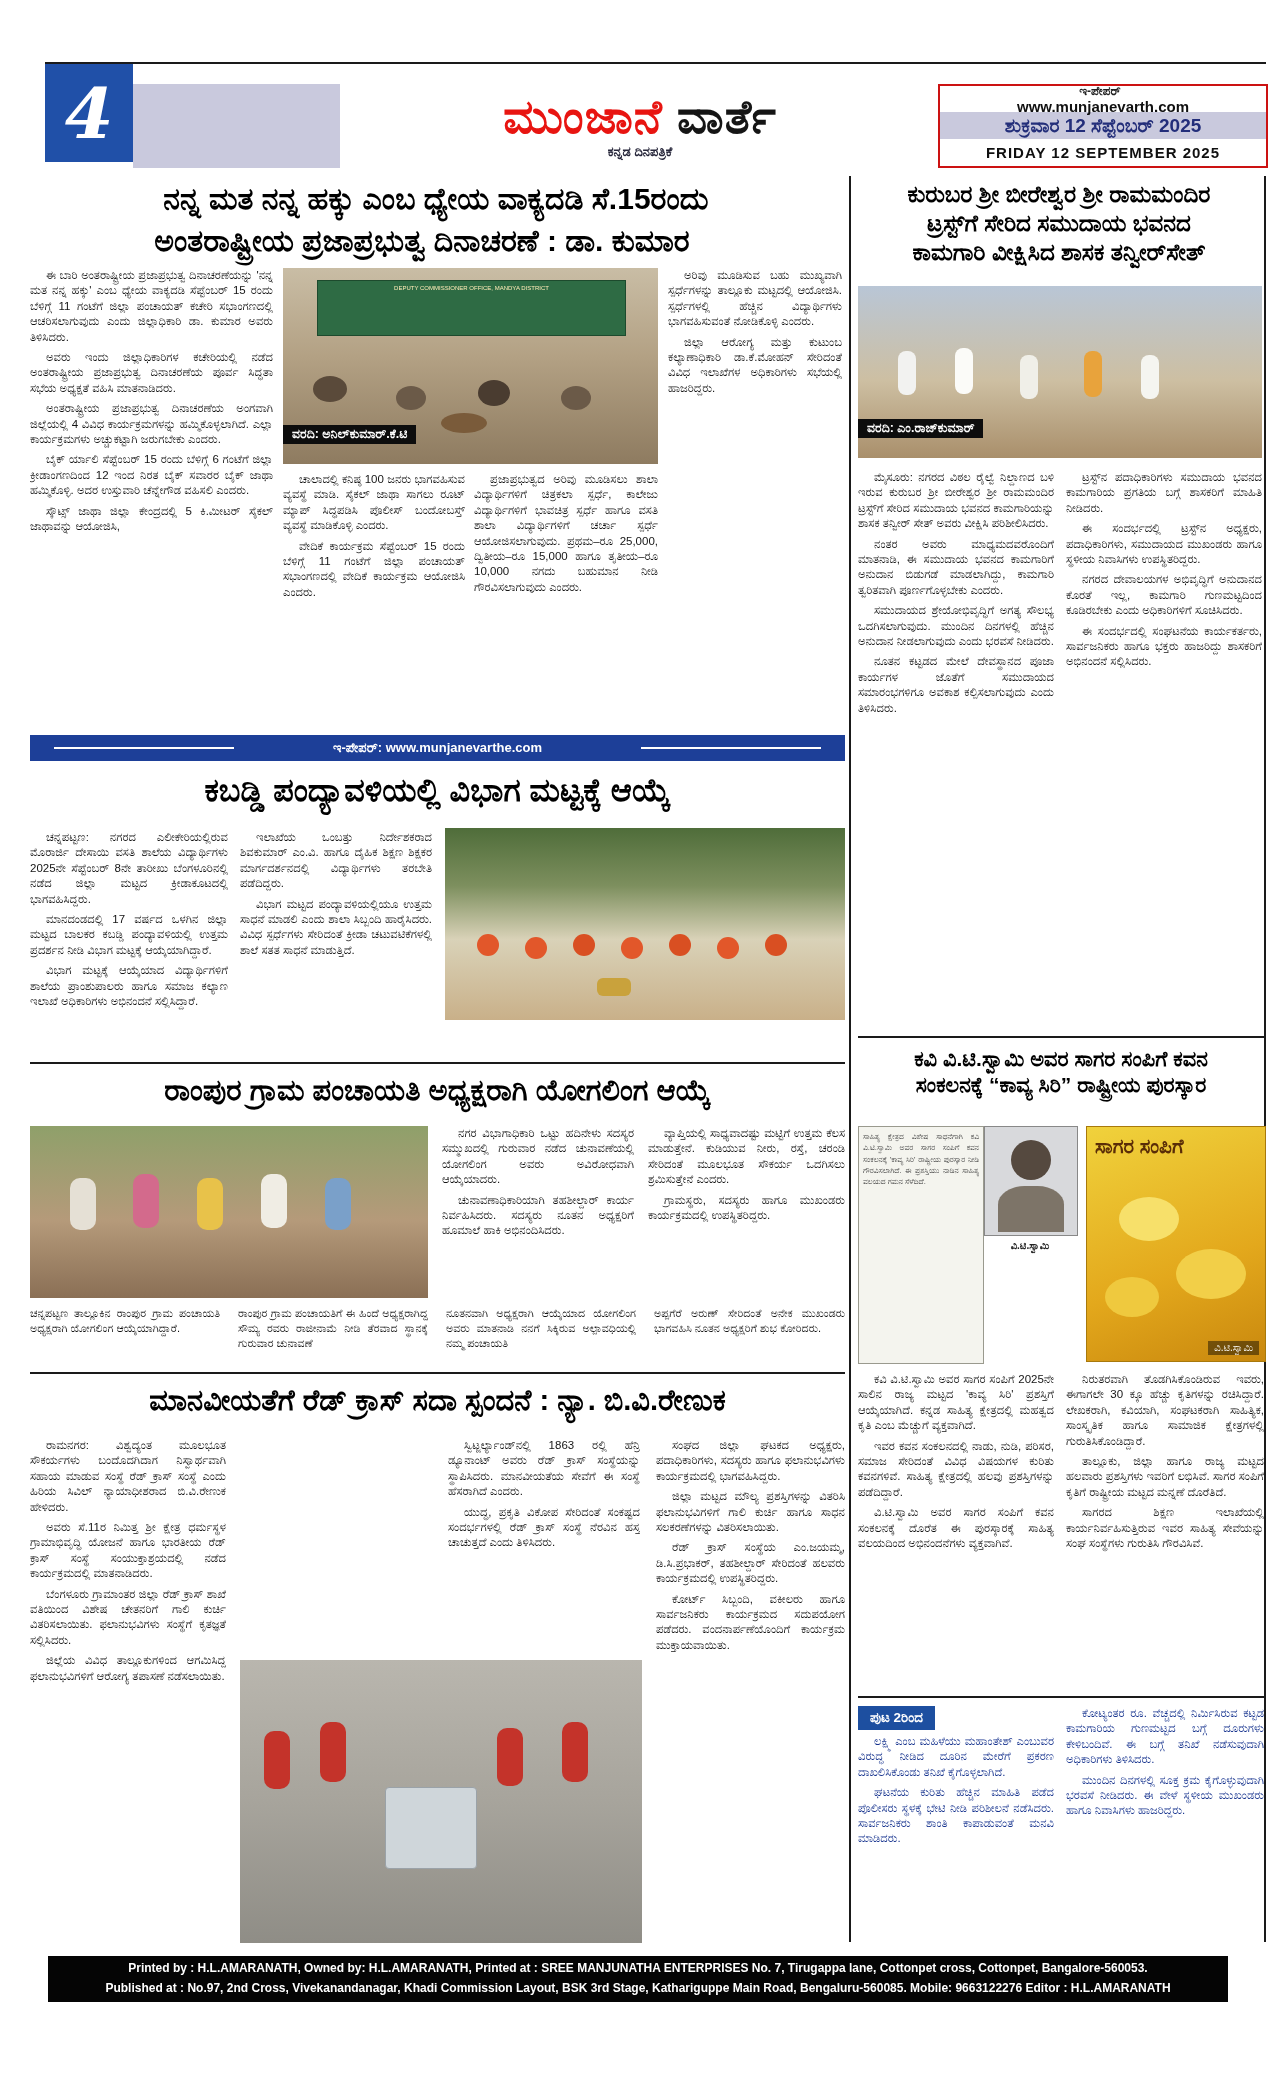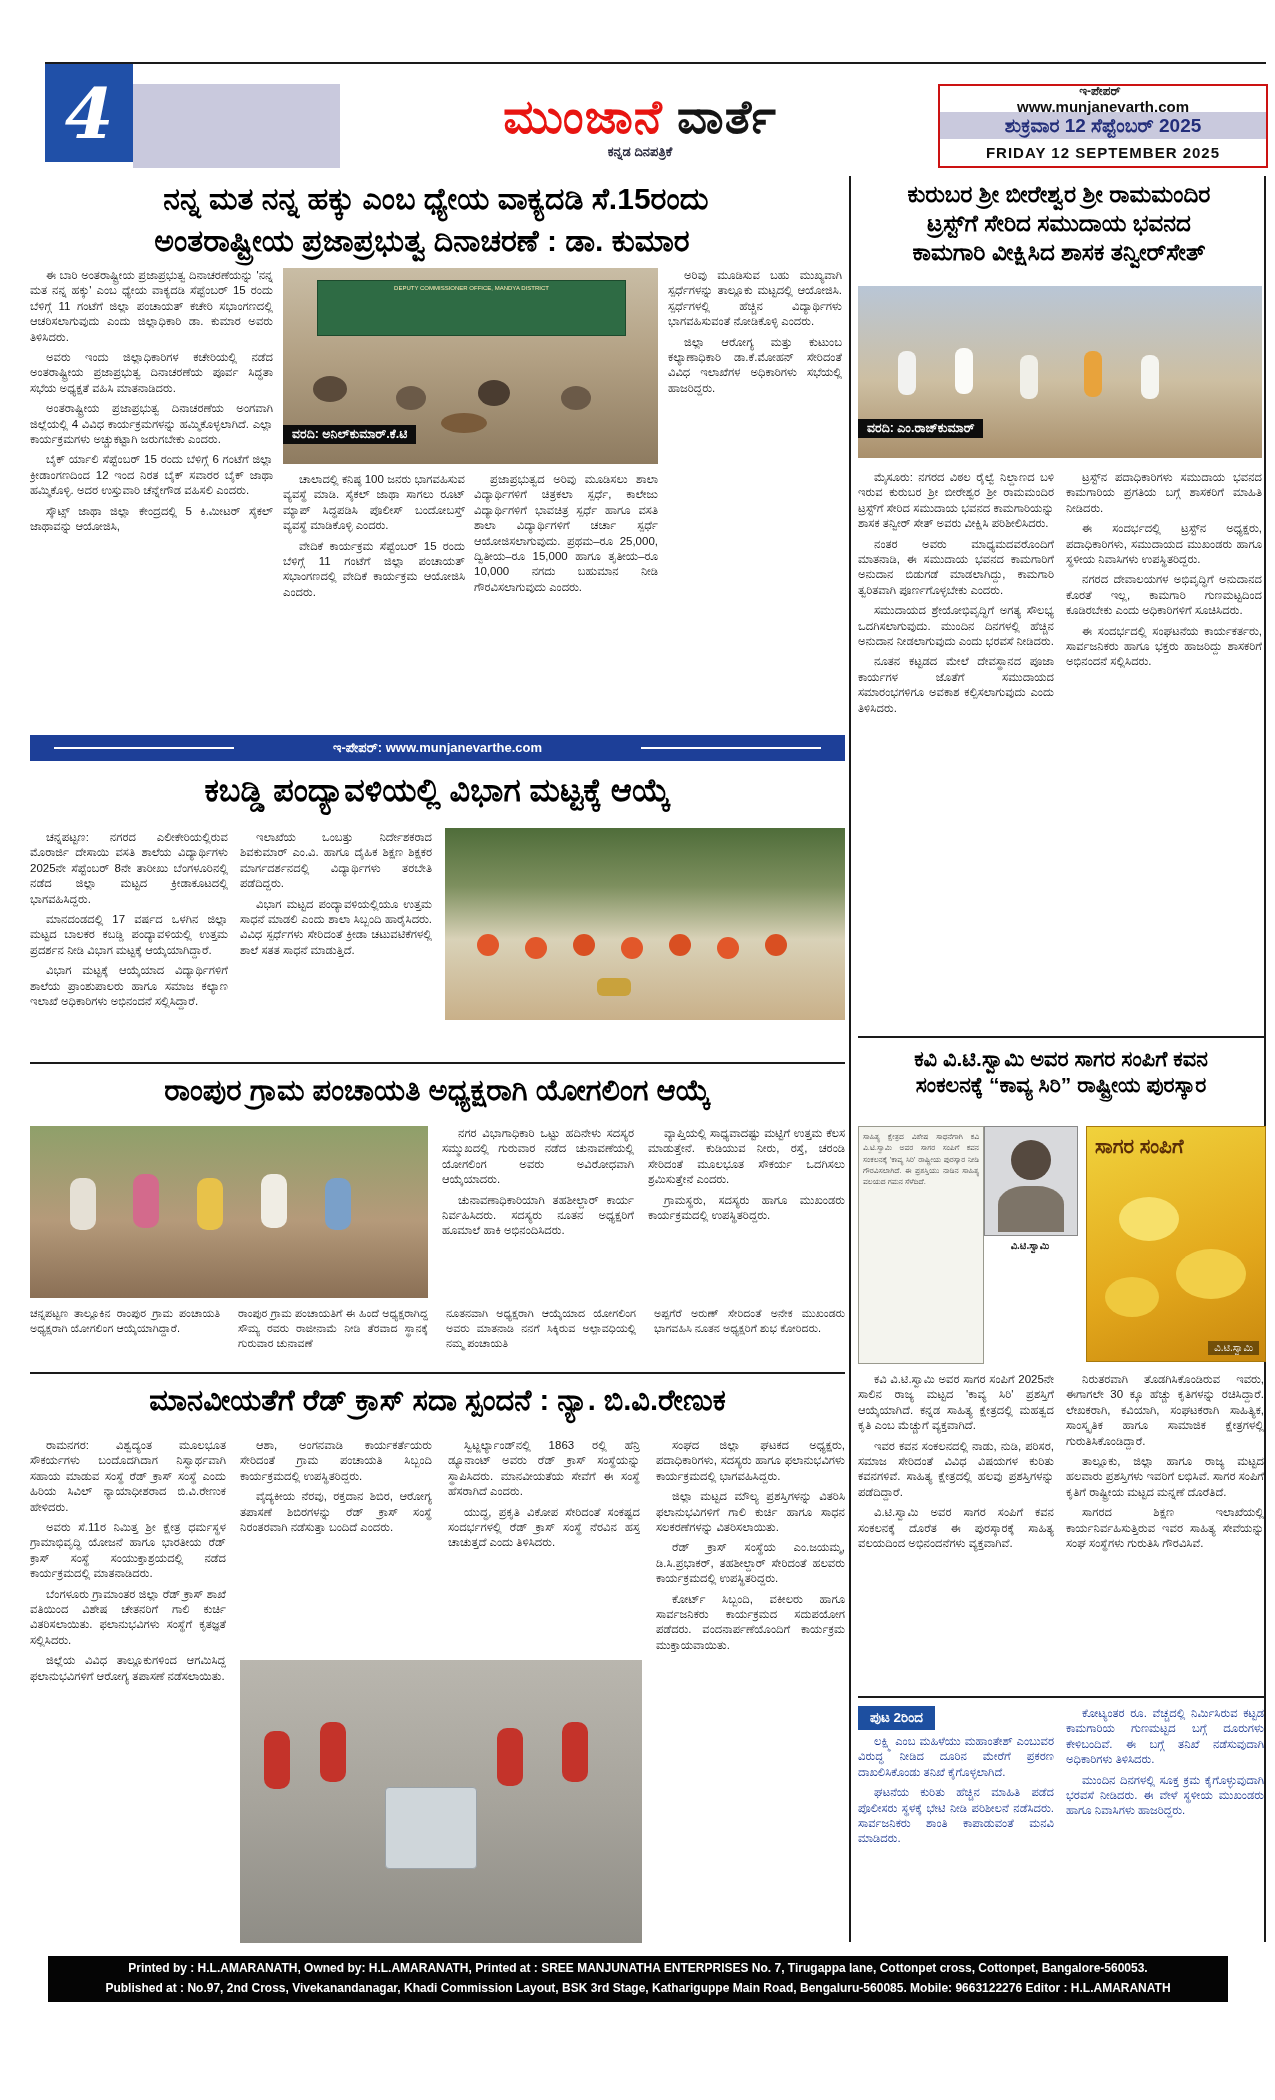--- a/index.html
+++ b/index.html
@@ -210,24 +210,20 @@
   <div class="abs rule" style="left:30px;top:1372px;width:815px;height:2px;"></div>
 
   <div class="abs headline h-l" style="left:30px;top:1382px;width:815px;">ಮಾನವೀಯತೆಗೆ ರೆಡ್ ಕ್ರಾಸ್ ಸದಾ ಸ್ಪಂದನೆ : ನ್ಯಾ. ಬಿ.ವಿ.ರೇಣುಕ</div>
 
   <div class="abs col" style="left:30px;top:1438px;width:196px;height:505px;">
       <p class="para">ರಾಮನಗರ: ವಿಶ್ವದ್ಯಂತ ಮೂಲಭೂತ ಸೌಕರ್ಯಗಳು ಬಂದೊದಗಿದಾಗ ನಿಸ್ವಾರ್ಥವಾಗಿ ಸಹಾಯ ಮಾಡುವ ಸಂಸ್ಥೆ ರೆಡ್ ಕ್ರಾಸ್ ಸಂಸ್ಥೆ ಎಂದು ಹಿರಿಯ ಸಿವಿಲ್ ನ್ಯಾಯಾಧೀಶರಾದ ಬಿ.ವಿ.ರೇಣುಕ ಹೇಳಿದರು.</p>
       <p class="para">ಅವರು ಸೆ.11ರ ನಿಮಿತ್ತ ಶ್ರೀ ಕ್ಷೇತ್ರ ಧರ್ಮಸ್ಥಳ ಗ್ರಾಮಾಭಿವೃದ್ಧಿ ಯೋಜನೆ ಹಾಗೂ ಭಾರತೀಯ ರೆಡ್ ಕ್ರಾಸ್ ಸಂಸ್ಥೆ ಸಂಯುಕ್ತಾಶ್ರಯದಲ್ಲಿ ನಡೆದ ಕಾರ್ಯಕ್ರಮದಲ್ಲಿ ಮಾತನಾಡಿದರು.</p>
       <p class="para">ಬೆಂಗಳೂರು ಗ್ರಾಮಾಂತರ ಜಿಲ್ಲಾ ರೆಡ್ ಕ್ರಾಸ್ ಶಾಖೆ ವತಿಯಿಂದ ವಿಶೇಷ ಚೇತನರಿಗೆ ಗಾಲಿ ಕುರ್ಚಿ ವಿತರಿಸಲಾಯಿತು. ಫಲಾನುಭವಿಗಳು ಸಂಸ್ಥೆಗೆ ಕೃತಜ್ಞತೆ ಸಲ್ಲಿಸಿದರು.</p>
       <p class="para">ಜಿಲ್ಲೆಯ ವಿವಿಧ ತಾಲ್ಲೂಕುಗಳಿಂದ ಆಗಮಿಸಿದ್ದ ಫಲಾನುಭವಿಗಳಿಗೆ ಆರೋಗ್ಯ ತಪಾಸಣೆ ನಡೆಸಲಾಯಿತು.</p>
     </div>
-  <div class="abs col" style="left:240px;top:1438px;width:192px;height:214px;">
-      <p class="para">ಆಶಾ, ಅಂಗನವಾಡಿ ಕಾರ್ಯಕರ್ತೆಯರು ಸೇರಿದಂತೆ ಗ್ರಾಮ ಪಂಚಾಯತಿ ಸಿಬ್ಬಂದಿ ಕಾರ್ಯಕ್ರಮದಲ್ಲಿ ಉಪಸ್ಥಿತರಿದ್ದರು.</p>
-      <p class="para">ವೈದ್ಯಕೀಯ ನೆರವು, ರಕ್ತದಾನ ಶಿಬಿರ, ಆರೋಗ್ಯ ತಪಾಸಣೆ ಶಿಬಿರಗಳನ್ನು ರೆಡ್ ಕ್ರಾಸ್ ಸಂಸ್ಥೆ ನಿರಂತರವಾಗಿ ನಡೆಸುತ್ತಾ ಬಂದಿದೆ ಎಂದರು.</p>
-    </div>
   <div class="abs col" style="left:448px;top:1438px;width:192px;height:214px;">
       <p class="para">ಸ್ವಿಟ್ಜರ್ಲ್ಯಾಂಡ್‌ನಲ್ಲಿ 1863 ರಲ್ಲಿ ಹೆನ್ರಿ ಡ್ಯೂನಾಂಟ್ ಅವರು ರೆಡ್ ಕ್ರಾಸ್ ಸಂಸ್ಥೆಯನ್ನು ಸ್ಥಾಪಿಸಿದರು. ಮಾನವೀಯತೆಯ ಸೇವೆಗೆ ಈ ಸಂಸ್ಥೆ ಹೆಸರಾಗಿದೆ ಎಂದರು.</p>
       <p class="para">ಯುದ್ಧ, ಪ್ರಕೃತಿ ವಿಕೋಪ ಸೇರಿದಂತೆ ಸಂಕಷ್ಟದ ಸಂದರ್ಭಗಳಲ್ಲಿ ರೆಡ್ ಕ್ರಾಸ್ ಸಂಸ್ಥೆ ನೆರವಿನ ಹಸ್ತ ಚಾಚುತ್ತದೆ ಎಂದು ತಿಳಿಸಿದರು.</p>
     </div>
   <div class="abs col" style="left:656px;top:1438px;width:189px;height:505px;">
       <p class="para">ಸಂಘದ ಜಿಲ್ಲಾ ಘಟಕದ ಅಧ್ಯಕ್ಷರು, ಪದಾಧಿಕಾರಿಗಳು, ಸದಸ್ಯರು ಹಾಗೂ ಫಲಾನುಭವಿಗಳು ಕಾರ್ಯಕ್ರಮದಲ್ಲಿ ಭಾಗವಹಿಸಿದ್ದರು.</p>
       <p class="para">ಜಿಲ್ಲಾ ಮಟ್ಟದ ಮೌಲ್ಯ ಪ್ರಶಸ್ತಿಗಳನ್ನು ವಿತರಿಸಿ ಫಲಾನುಭವಿಗಳಿಗೆ ಗಾಲಿ ಕುರ್ಚಿ ಹಾಗೂ ಸಾಧನ ಸಲಕರಣೆಗಳನ್ನು ವಿತರಿಸಲಾಯಿತು.</p>
       <p class="para">ರೆಡ್ ಕ್ರಾಸ್ ಸಂಸ್ಥೆಯ ಎಂ.ಜಯಮ್ಮ, ಡಿ.ಸಿ.ಪ್ರಭಾಕರ್, ತಹಶೀಲ್ದಾರ್ ಸೇರಿದಂತೆ ಹಲವರು ಕಾರ್ಯಕ್ರಮದಲ್ಲಿ ಉಪಸ್ಥಿತರಿದ್ದರು.</p>
       <p class="para">ಕೋರ್ಟ್ ಸಿಬ್ಬಂದಿ, ವಕೀಲರು ಹಾಗೂ ಸಾರ್ವಜನಿಕರು ಕಾರ್ಯಕ್ರಮದ ಸದುಪಯೋಗ ಪಡೆದರು. ವಂದನಾರ್ಪಣೆಯೊಂದಿಗೆ ಕಾರ್ಯಕ್ರಮ ಮುಕ್ತಾಯವಾಯಿತು.</p>
     </div>

